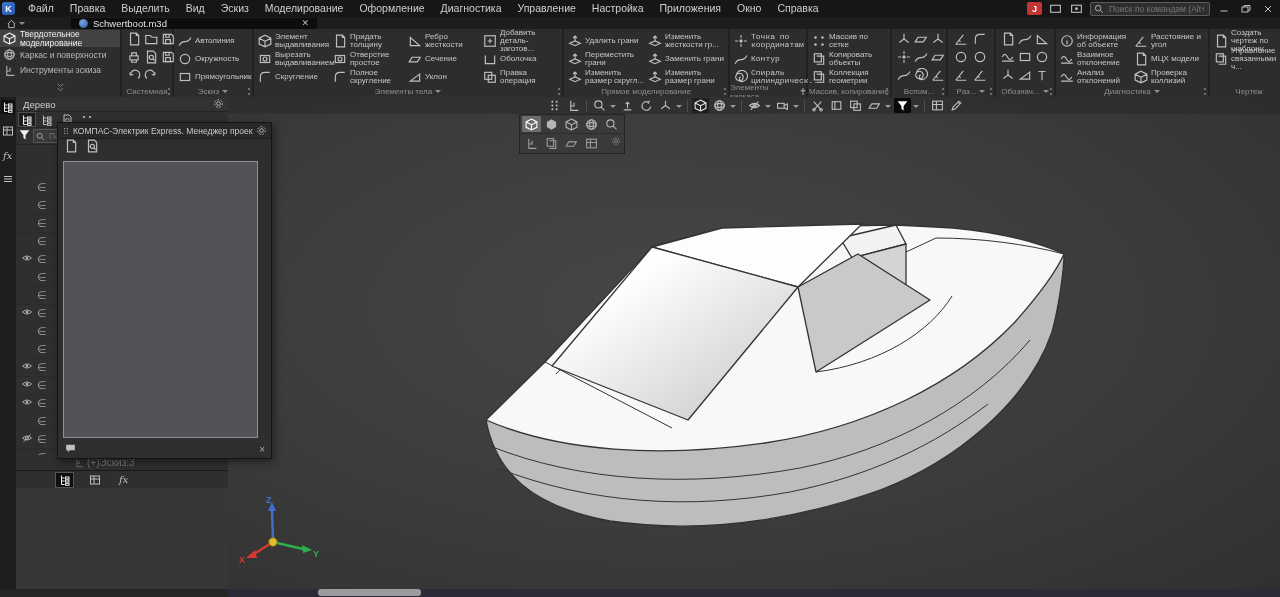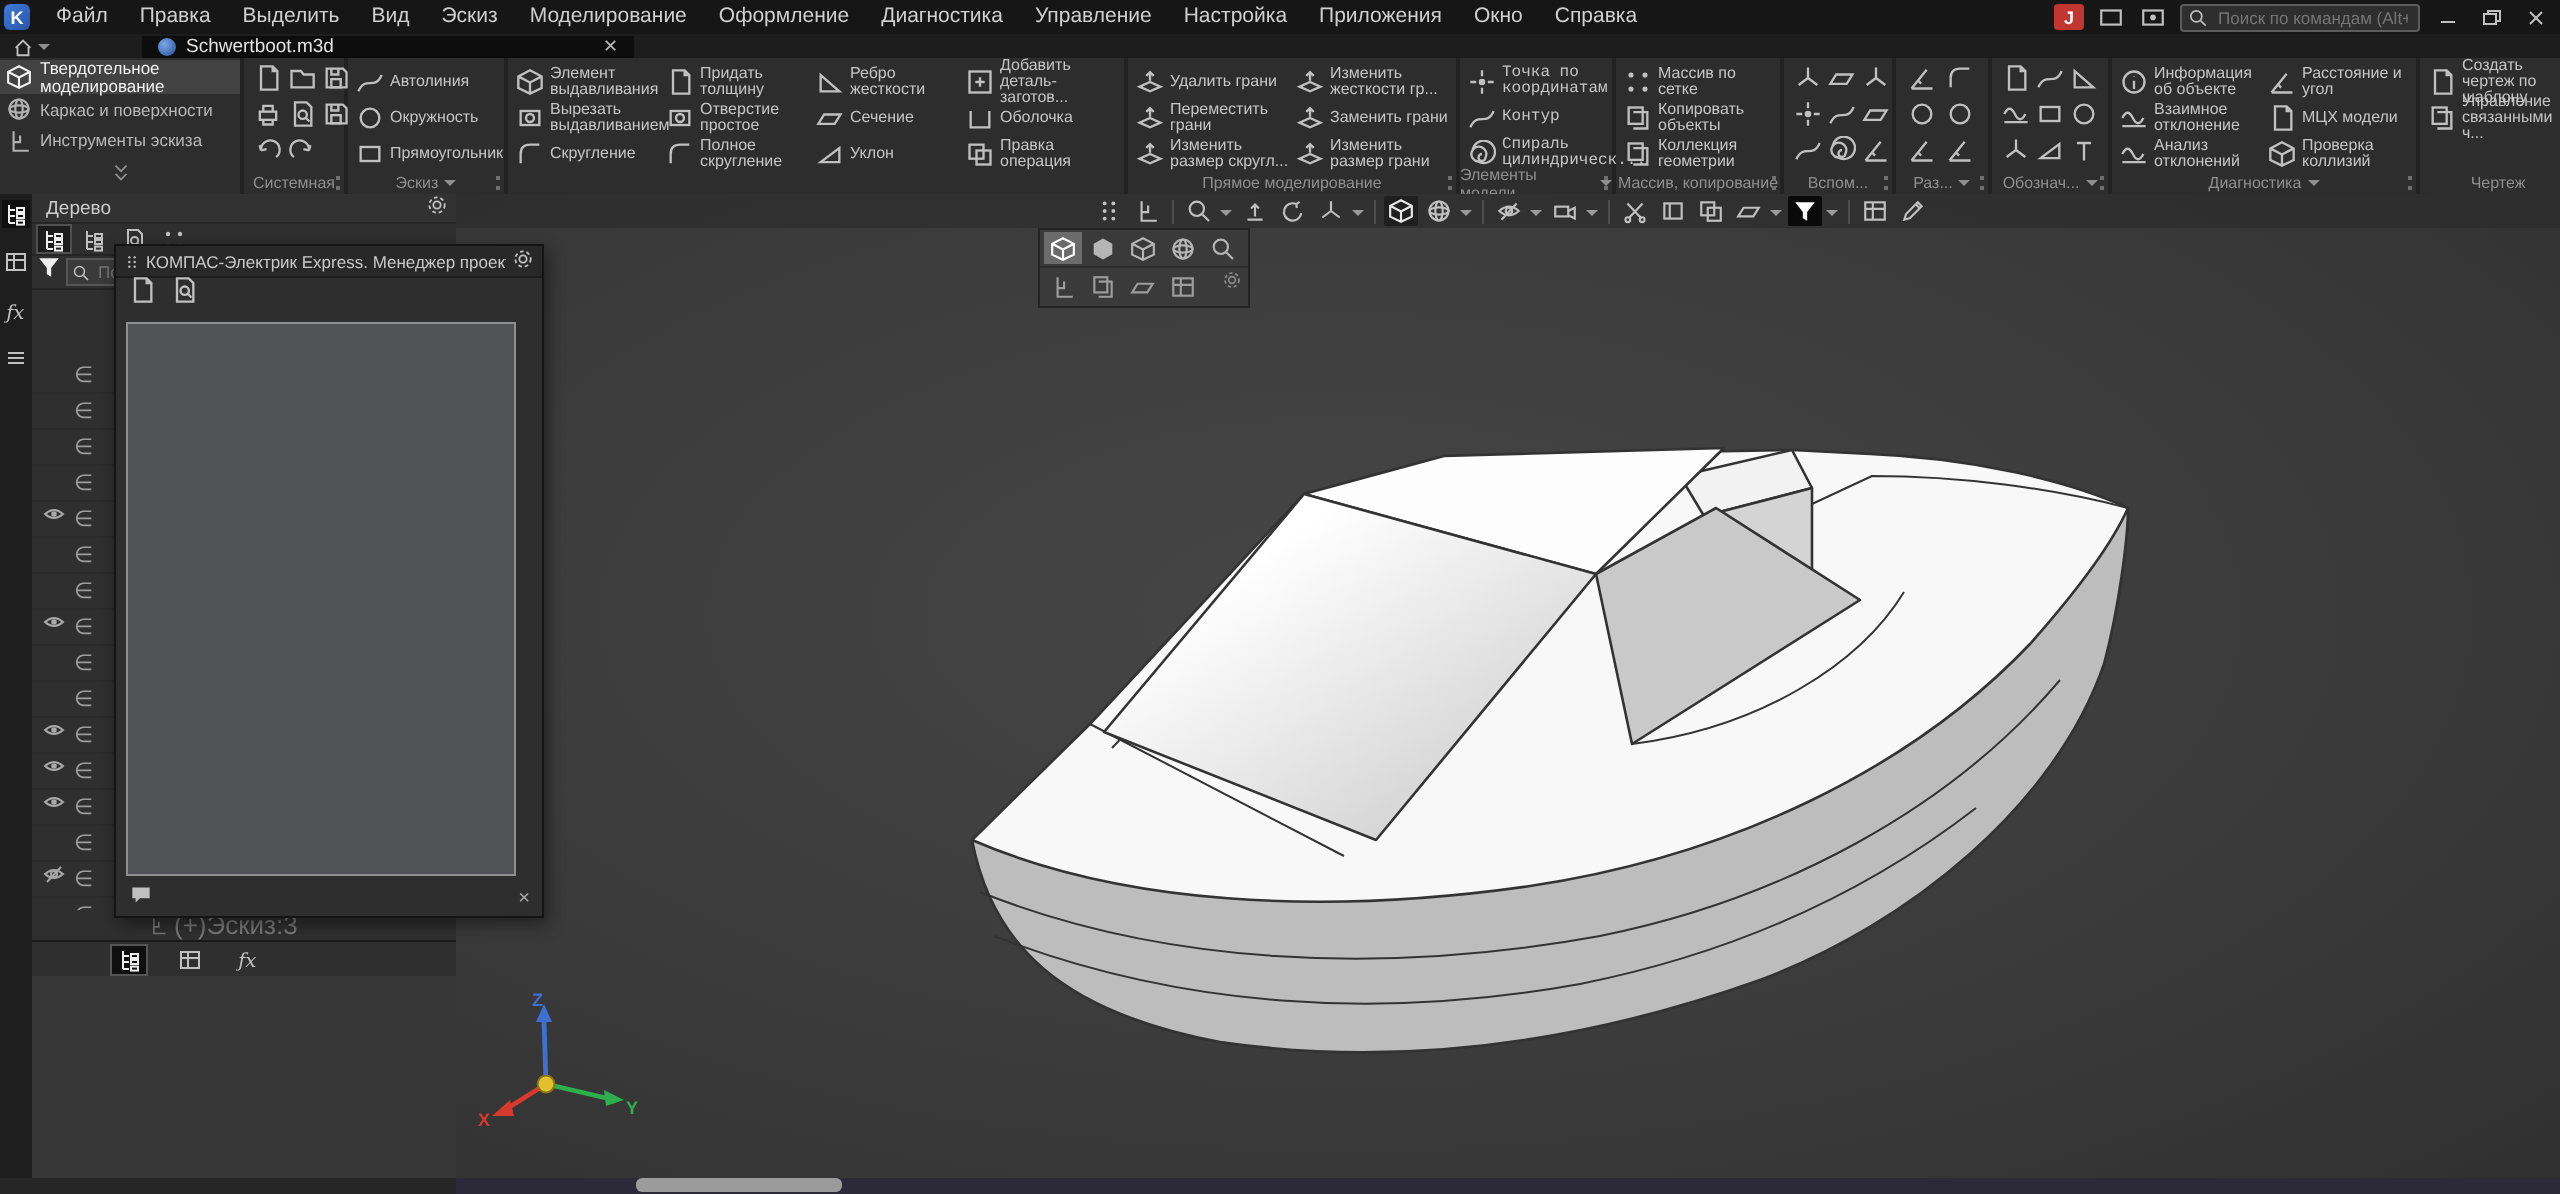--- a/index.html
+++ b/index.html
@@ -57,21 +57,21 @@
   .ttools .tb1.on{background:#1c1c1c;outline:1px solid #4f4f4f;}
   .tfilter{height:16px;display:flex;align-items:center;gap:2px;padding:0 2px;border-bottom:1px solid #252525;}
   .tsearch{flex:1;height:12px;background:#3a3a3a;border:1px solid #555;display:flex;align-items:center;gap:2px;padding:0 2px;}
   .tsearch input{background:transparent;border:none;outline:none;color:#9a9a9a;font-size:8.5px;width:100%;font-family:"Liberation Sans",sans-serif;}
   .trows{position:absolute;left:0;top:81px;width:212px;bottom:0;overflow:hidden;}
   .trow{position:absolute;left:0;width:212px;height:18px;border-bottom:1px solid #2a2a2a;display:flex;align-items:center;}
   .trow .eye{position:absolute;left:5px;}
   .trow .elem{position:absolute;left:21px;color:#9c9c9c;font-size:11px;font-family:"DejaVu Sans",sans-serif;}
   .tscroll{position:absolute;right:3px;width:4px;background:#4e4e4e;border-radius:2px;}
   .partialrow{left:16px;top:455px;width:212px;height:15px;background:#2f2f2f;display:flex;align-items:center;
-              color:#787878;font-size:13px;gap:3px;padding-left:58px;border-bottom:1px solid #1b1b1b;}
+              color:#787878;font-size:10px;gap:3px;padding-left:58px;border-bottom:1px solid #1b1b1b;}
   .btabs{left:16px;top:470px;width:212px;height:17px;background:#2f2f2f;border-top:1px solid #1b1b1b;border-bottom:1px solid #1b1b1b;
          display:flex;align-items:center;gap:13px;padding-left:40px;border-right:1px solid #151515;}
   .btab{width:17px;height:14px;display:flex;align-items:center;justify-content:center;}
   .btab.on{background:#0f0f0f;outline:1px solid #555;}
   .lowpanel{left:16px;top:488px;width:212px;height:101px;background:#373737;border-right:1px solid #151515;}
   .lowstrip{left:0;top:589px;width:228px;height:8px;background:#262626;}
   
   .mgr{left:57px;top:122px;width:213px;height:335px;background:#2e2e2e;border:1px solid #141414;z-index:30;
        box-shadow:2px 3px 8px rgba(0,0,0,.45);}
   .mgrhead{height:15px;background:#282828;display:flex;align-items:center;gap:3px;padding:0 4px;border-bottom:1px solid #1c1c1c;}
@@ -543,20 +543,25 @@
                 <span class="lb">Оболочка</span>
               </div>
               <div class="ritem">
                 <svg class="icn" width="14" height="14" viewBox="0 0 12 12">
                   <use href="#s-bool"></use>
                 </svg>
                 <span class="lb">Правка операция</span>
               </div>
             </div>
           </div>
+          <div class="rfoot">
+            <span>Элементы тела</span>
+            <span class="car"></span>
+            <i class="ggrip"></i>
+          </div>
         </div>
         <div class="rgroup" style="width: 164px;">
           <div class="rbody">
             <div class="rcol" style="width: 78px;">
               <div class="ritem">
                 <svg class="icn" width="14" height="14" viewBox="0 0 12 12">
                   <use href="#s-face"></use>
                 </svg>
                 <span class="lb">Удалить грани</span>
               </div>
@@ -616,21 +621,21 @@
               </div>
               <div class="ritem">
                 <svg class="icn" width="14" height="14" viewBox="0 0 12 12">
                   <use href="#s-spiral"></use>
                 </svg>
                 <span class="lb">Спираль цилиндрическ...</span>
               </div>
             </div>
           </div>
           <div class="rfoot">
-            <span>Элементы модели</span>
+            <span>Элементы каркаса</span>
             <span class="car"></span>
             <i class="ggrip"></i>
           </div>
         </div>
         <div class="rgroup" style="width: 82px;">
           <div class="rbody">
             <div class="rcol" style="width: 78px;">
               <div class="ritem">
                 <svg class="icn" width="14" height="14" viewBox="0 0 12 12">
                   <use href="#s-grid"></use>

